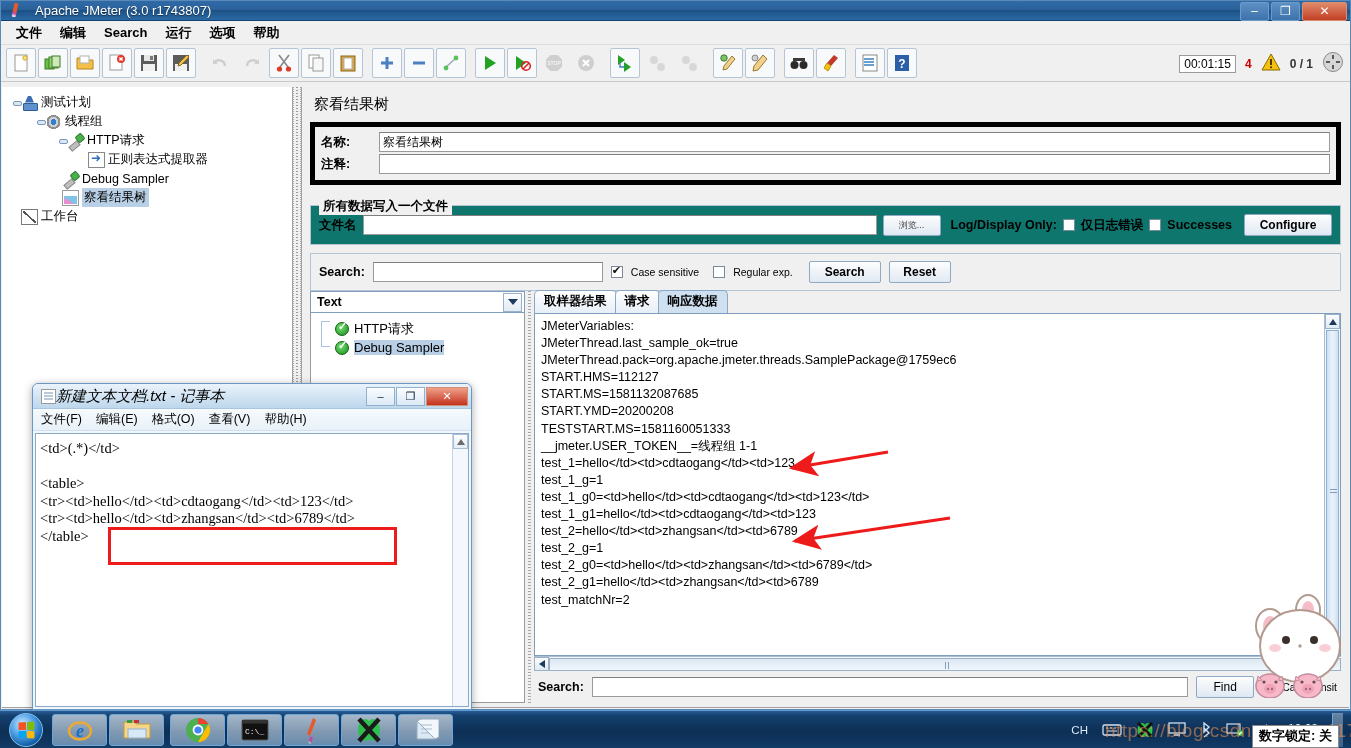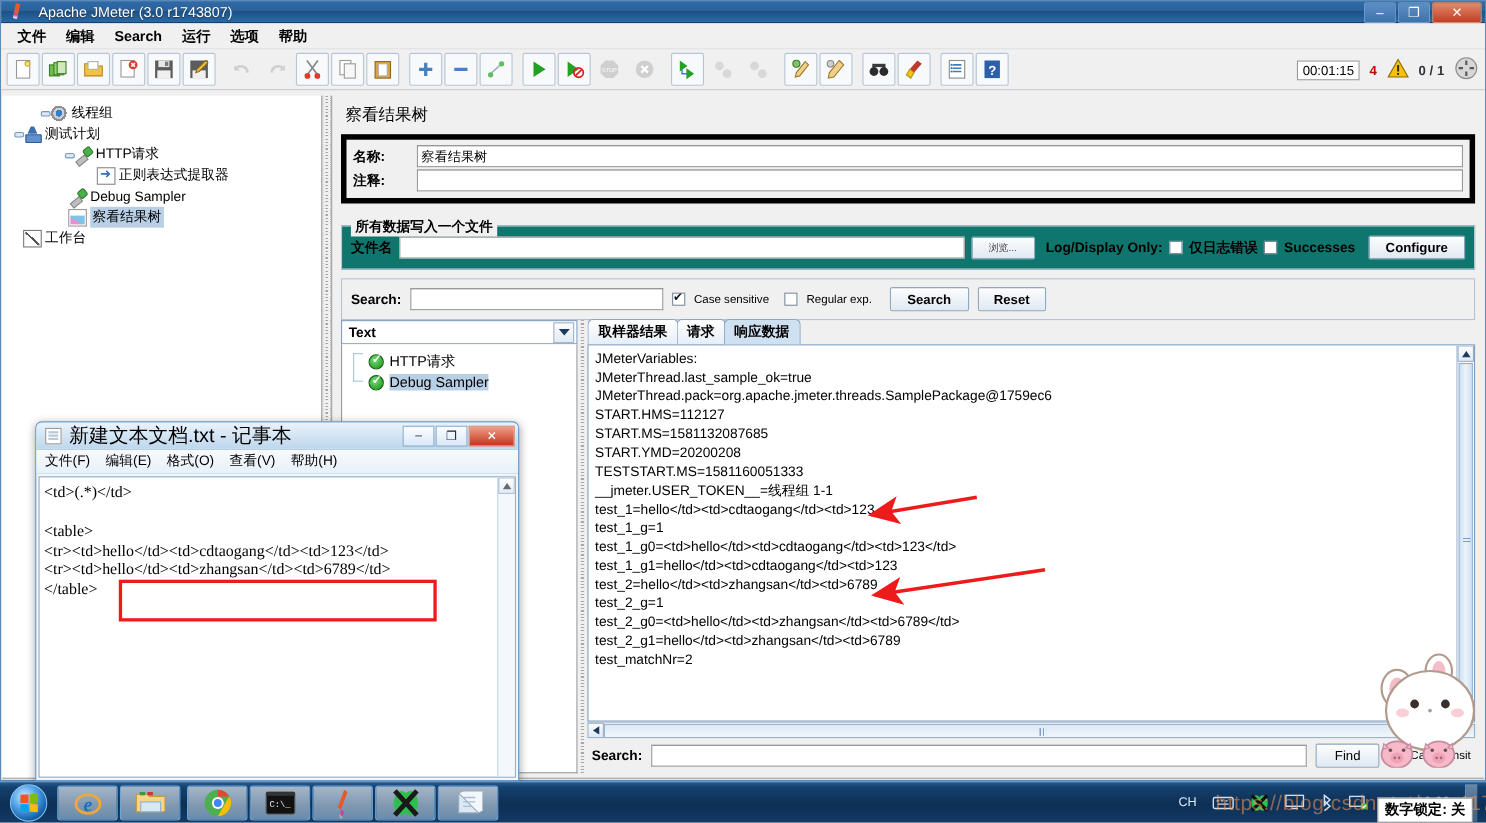--- a/index.html
+++ b/index.html
@@ -282,21 +282,21 @@
   }
   .np-title {
     height: 25px; display:flex; align-items:center;
     background: linear-gradient(to bottom,#eaf3fb,#cfe2f2 60%,#bed7ec);
     border-bottom:1px solid #a9c6e0;
     border-radius: 5px 5px 0 0;
   }
   .np-ic { width:15px;height:15px;margin-left:8px;background:#fff;border:1px solid #9a9a9a; position:relative;}
   .np-ic::after{content:''; position:absolute; left:2px; top:2px; width:9px;height:2px;
      box-shadow:0 3px 0 #b9c9d8, 0 6px 0 #b9c9d8; background:#b9c9d8;}
-  .np-title-text { margin-left:7px; font-size:18px; color:#000; }
+  .np-title-text { font-size:15px; color:#000;font-style:italic; }
   .np-btns { margin-left:auto; display:flex; margin-right:3px; }
   .np-btn {
     width:29px;height:19px;border:1px solid #8fb0cf;margin-left:1px;
     background:linear-gradient(to bottom,#fbfdff,#dbe9f6);
     display:flex;align-items:center;justify-content:center;font-size:11px;color:#123;
   }
   .np-btn.x { width:42px; background:linear-gradient(to bottom,#f0a08a,#c3341c); color:#fff; border-color:#d09077;}
   .np-menu {
     height:22px; display:flex; align-items:center; padding-left:8px; gap:14px;
     background: linear-gradient(to bottom,#f6fafd,#e8f1f9);
@@ -593,30 +593,30 @@
             </svg>
         </div>
       </div>
     </div>
 
     <div class="content">
 
       <div class="tree-pane">
         <div class="tree">
 
+          <div class="tnode" style="padding-left:4px">
+            <div class="handle"></div>
+            <div class="ic ic-plan"></div>
+            <div class="lbl">测试计划</div>
+          </div>
+
           <div class="tnode" style="padding-left:28px">
             <div class="handle"></div>
             <div class="ic ic-gear"></div>
             <div class="lbl">线程组</div>
-          </div>
-
-          <div class="tnode" style="padding-left:4px">
-            <div class="handle"></div>
-            <div class="ic ic-plan"></div>
-            <div class="lbl">测试计划</div>
           </div>
 
           <div class="tnode" style="padding-left:50px">
             <div class="handle"></div>
             <div class="ic ic-pip"></div>
             <div class="lbl">HTTP请求</div>
           </div>
 
           <div class="tnode" style="padding-left:80px">
             <div class="ic ic-arrow"></div>

